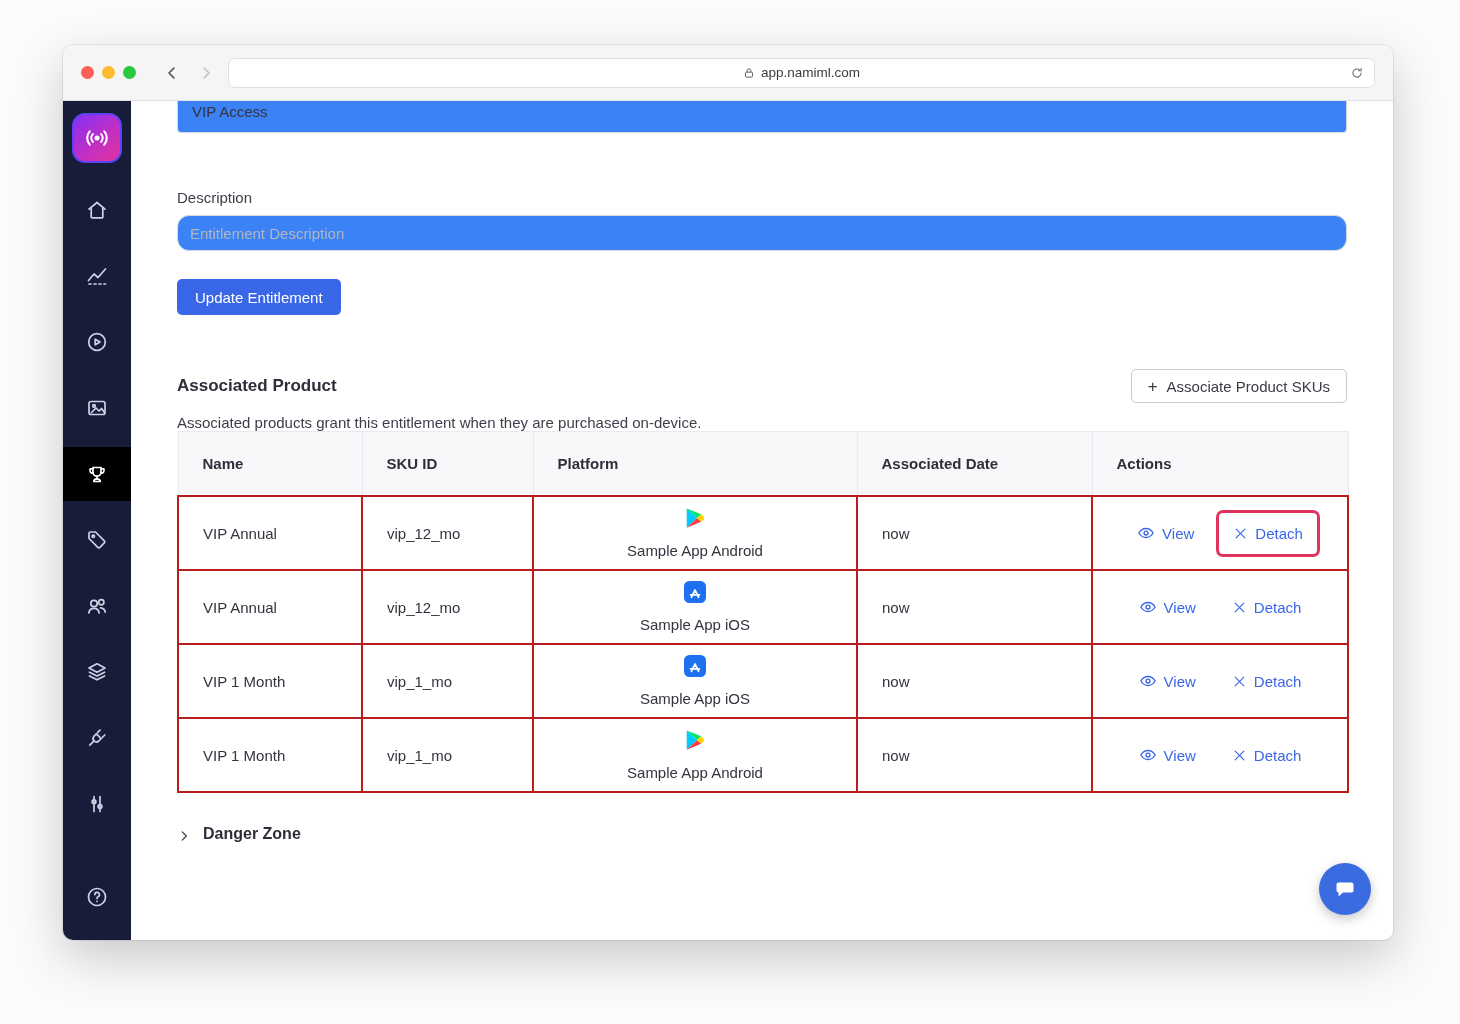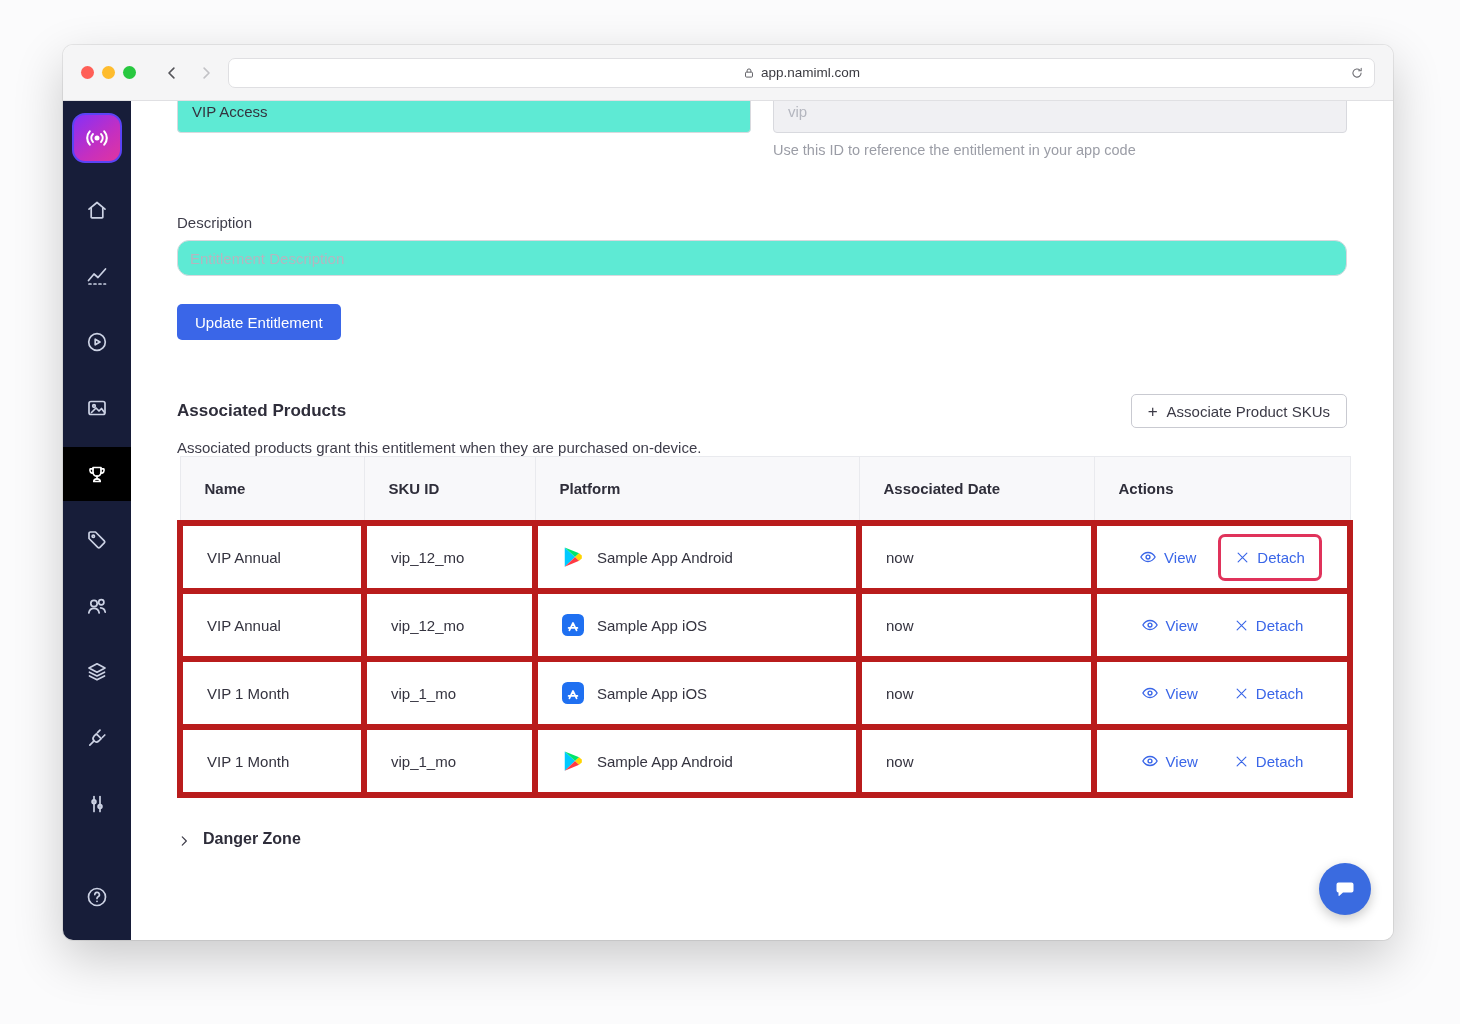--- a/index.html
+++ b/index.html
@@ -50,21 +50,21 @@
     color:#ccd2e4; cursor:pointer;
   }
   .nav-item.active { background:#000; color:#fff; }
   .nav-item svg { stroke:currentColor; fill:none; stroke-width:1.7; stroke-linecap:round; stroke-linejoin:round; }
   .nav-item.bottom { margin-top:auto; margin-bottom:16px; }
   
   .main { flex:1; background:#fff; position:relative; padding:0 46px; overflow:hidden; }
   .form-row { display:flex; gap:22px; margin-top:-12px; }
   .field-col { flex:1; }
   .text-input {
-    width:100%; height:44px; border:1px solid #d8d9de; border-radius:4px; background:#5eead4;
+    width:100%; height:44px; border:1px solid #d8d9de; border-radius:4px; background:#3b82f6;
     font-family:"Liberation Sans",sans-serif; font-size:15px; color:#34333f; padding:0 14px; outline:none;
   }
   .text-input::placeholder { color:#b4b6bf; }
   .text-input.disabled { background:#f0f0f3; }
   .helper { margin-top:9px; font-size:14.5px; color:#9b9da6; }
   .field-label { margin-top:56px; font-size:15px; color:#3e3d4a; }
   .desc-input { height:36px; margin-top:9px; padding:0 12px;border-radius:12px; }
   .btn-primary {
     margin-top:28px; height:36px; padding:0 18px; background:#3a66e8; border:none; border-radius:5px;
     color:#fff; font-size:15px; font-family:"Liberation Sans",sans-serif; cursor:pointer;
@@ -77,22 +77,22 @@
     align-items:center; gap:9px; cursor:pointer;
   }
   .plus { font-size:17px; line-height:1; color:#3b3a46; }
   .section-sub { margin-top:11px; font-size:15px; color:#3e3d4a; }
   
   table.products { margin-top:0; width:100%; border-collapse:collapse; border:1px solid #e2e3e8; table-layout:fixed; }
   .products th {
     background:#f8f8fa; text-align:left; font-size:15px; font-weight:bold; color:#2f2e3a;
     padding:23px 24px; border:1px solid #e9eaee;
   }
-  .products td { padding:20px 24px; font-size:15px; color:#34333f; border:6px solid #b91c1c; }
-  .plat-cell { display:flex; align-items:center; gap:13px; }
+  .products td { padding:10px 24px; font-size:15px; color:#34333f; border:2px solid #b91c1c; }
+  .plat-cell { display:flex; align-items:center; gap:13px;flex-direction:column; }
   .plat-cell svg { flex-shrink:0; }
   .actions-cell { display:flex; align-items:center; gap:36px;justify-content:center; }
   .action-link { display:inline-flex; align-items:center; gap:7px; color:#3a66e8; font-size:15px; cursor:pointer; white-space:nowrap; }
   .action-link svg { stroke:#3a66e8; fill:none; stroke-width:1.8; stroke-linecap:round; stroke-linejoin:round; }
   .hl-box {
     display:inline-flex; align-items:center; border:3px solid #e0335b; border-radius:7px;
     padding:12px 14px; margin:-16px -17px -16px -14px;
   }
   
   .danger-row { margin-top:32px; display:flex; align-items:flex-end; gap:12px; cursor:pointer; }
@@ -258,35 +258,31 @@
           </span>
       </div>
     </div>
 
     <div class="main">
 
       <div class="form-row">
         <div class="field-col">
           <input class="text-input" type="text" value="VIP Access" style="">
         </div>
-        <div class="field-col">
-          <input class="text-input disabled" type="text" disabled="" placeholder="vip" style="">
-          <div class="helper">Use this ID to reference the entitlement in your app code</div>
-        </div>
       </div>
 
       <div class="field-label">Description</div>
       <input class="text-input desc-input" type="text" placeholder="Entitlement Description" style="">
 
       <div>
         <button class="btn-primary">Update Entitlement</button>
       </div>
 
       <div class="section-head">
-        <div class="section-title">Associated Products</div>
+        <div class="section-title">Associated Product</div>
         <button class="btn-outline">
           <span class="plus">+</span>
           <span>Associate Product SKUs</span>
         </button>
       </div>
       <div class="section-sub">Associated products grant this entitlement when they are purchased on-device.</div>
 
       <table class="products">
         <colgroup>
             <col style="width:184px">

